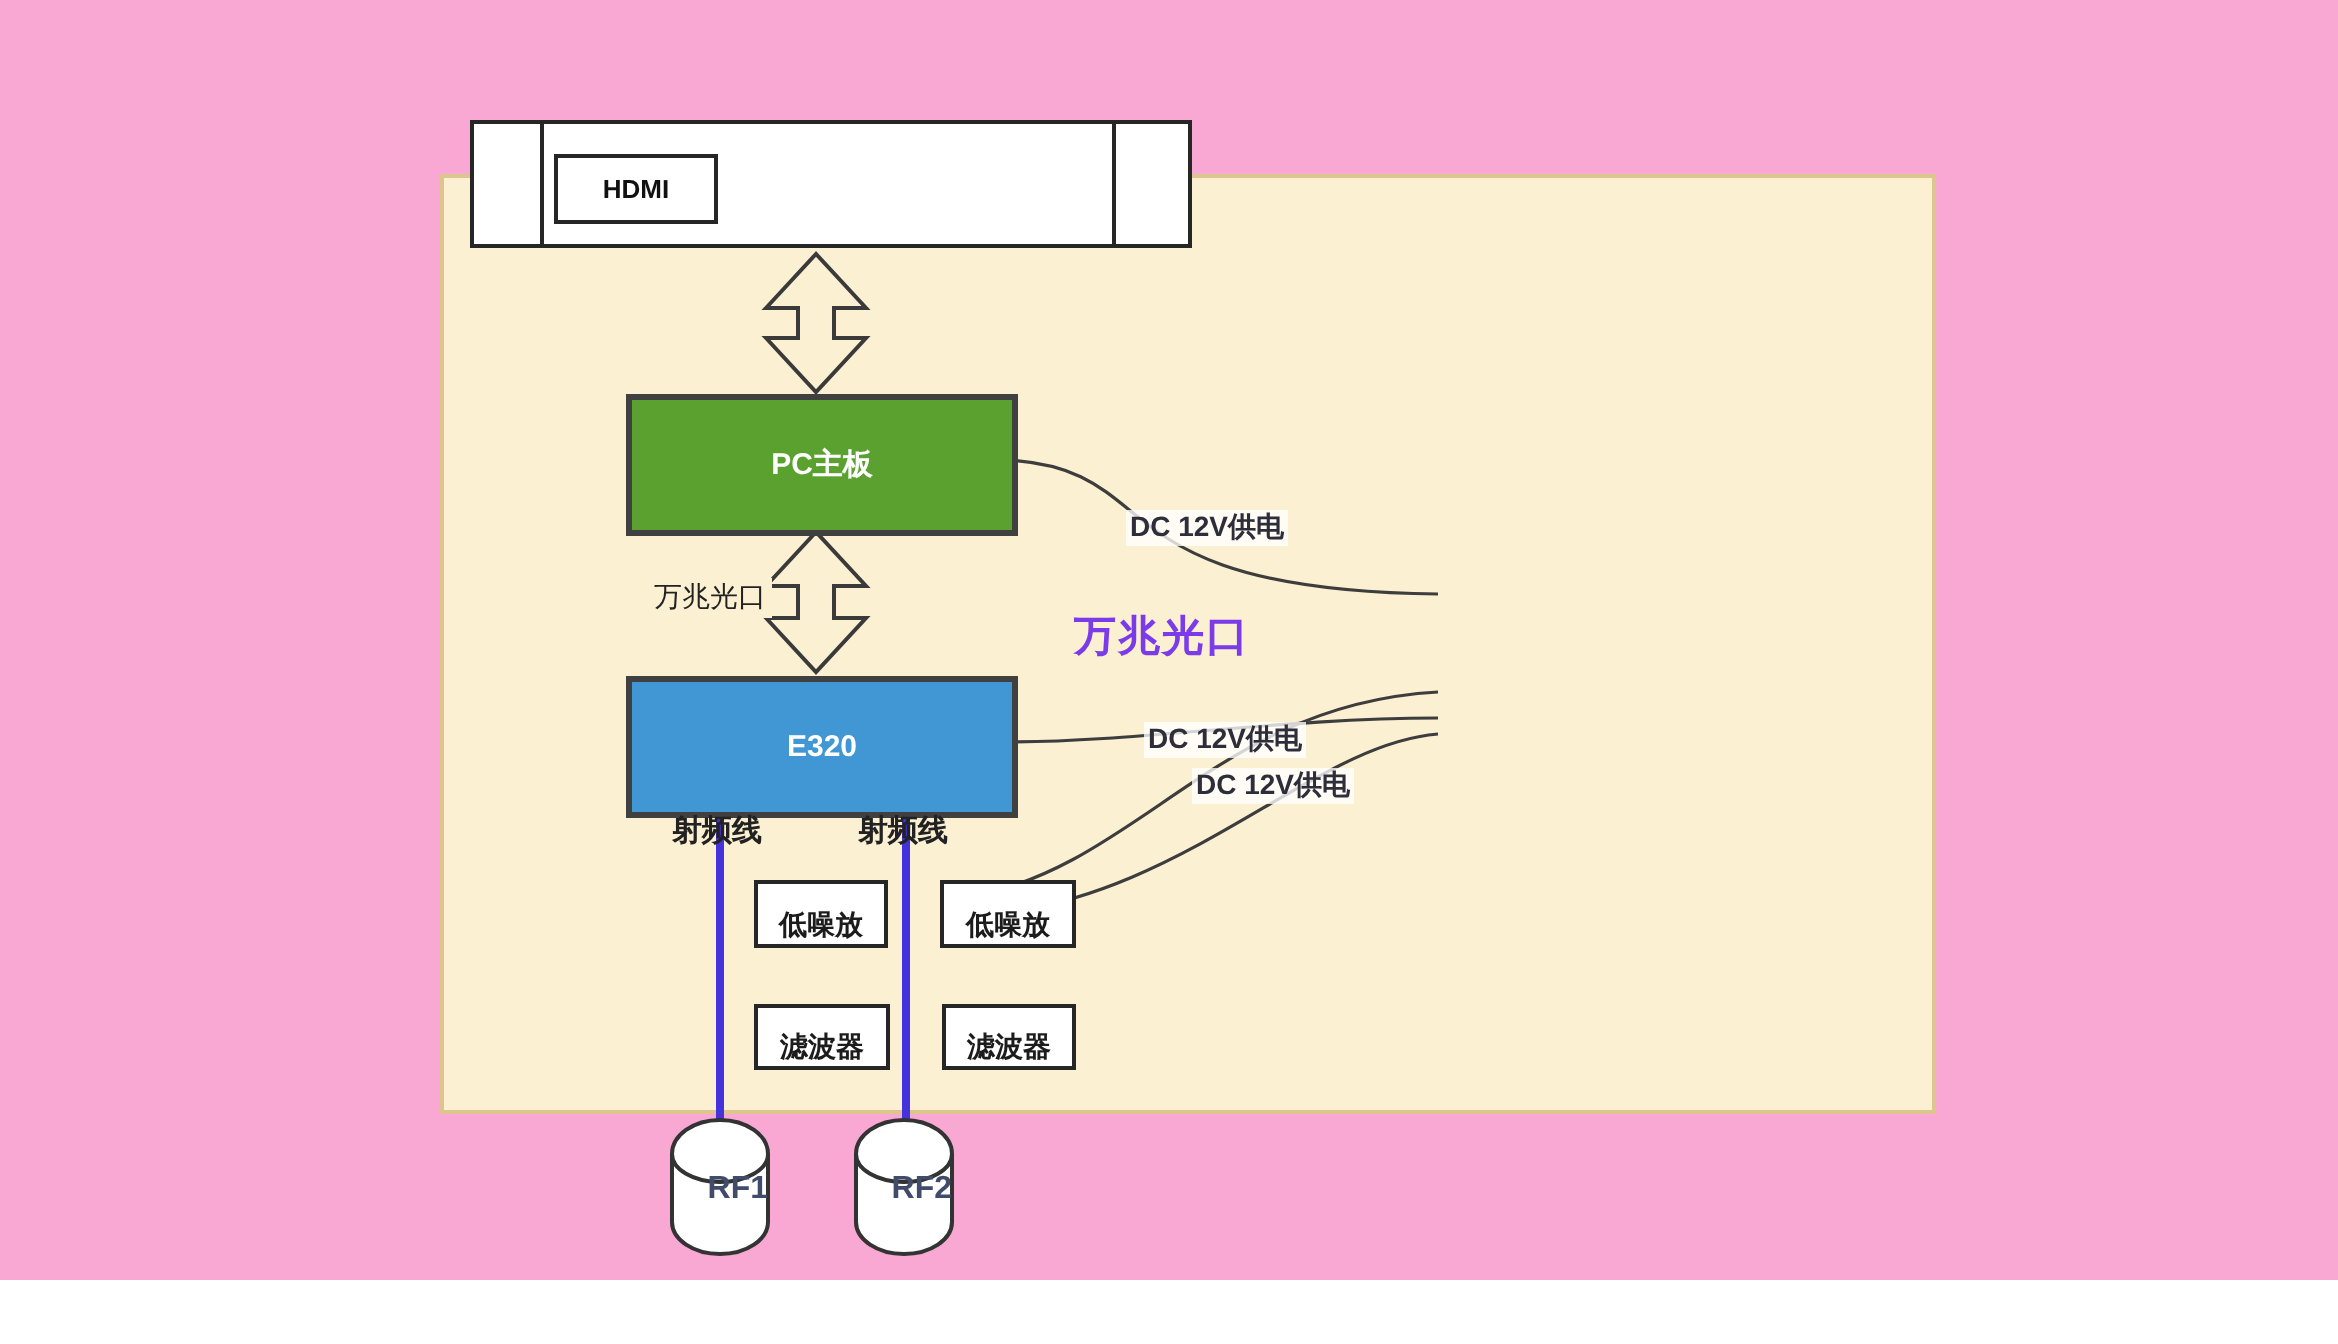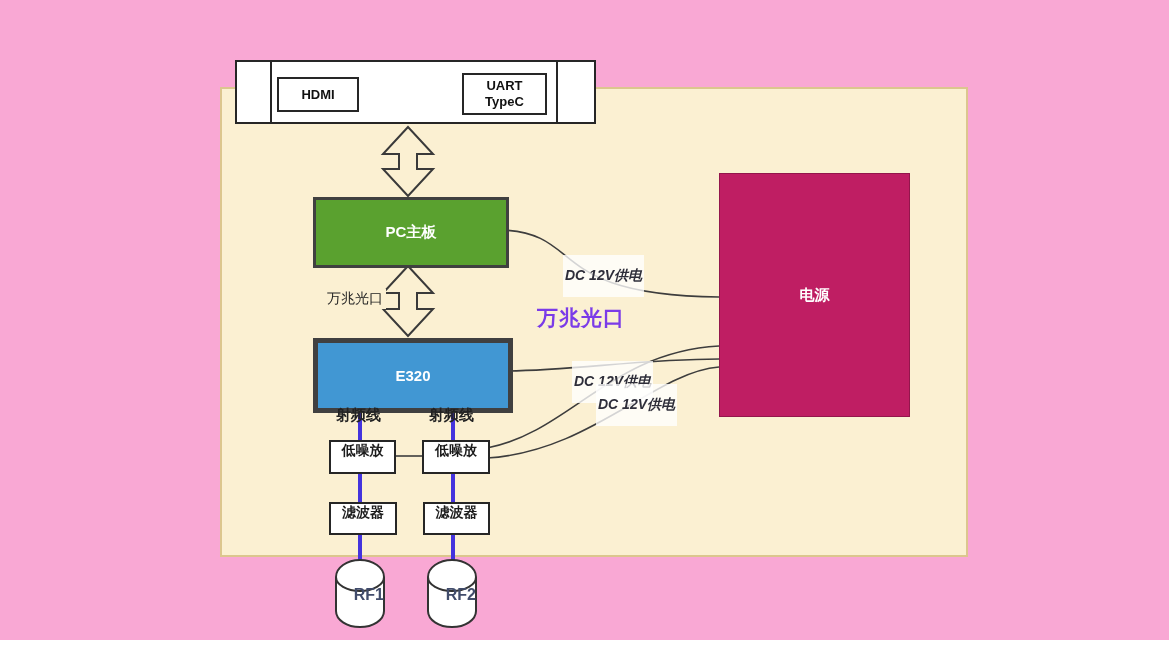--- a/index.html
+++ b/index.html
@@ -22,41 +22,41 @@
     background:#fff;border:2px solid #262626;color:#111;
     display:flex;align-items:center;justify-content:center;
     font-size:13px;font-weight:700;line-height:1.2;text-align:center;
     white-space:pre-line;
   }
   .block{
     display:flex;align-items:center;justify-content:center;
     color:#fff;font-size:15px;font-weight:700;
   }
   .pc-board{left:313px;top:197px;width:190px;height:65px;background:#5AA12F;border:3px solid #404040;}
-  .e320{left:313px;top:338px;width:190px;height:65px;background:#4197D3;border:5px solid #404040;}
+  .e320{left:313px;top:338px;width:190px;height:65px;background:#4197D3;border:3px solid #404040;}
   .power{left:719px;top:173px;width:189px;height:242px;background:#BF1E63;border:1px solid #93164C;}
   .small-box{
     background:#fff;border:2px solid #262626;color:#1c1c1c;
-    display:flex;align-items:flex-start;justify-content:center;
-    font-size:14px;font-weight:700;
+    display:flex;align-items:flex-end;justify-content:center;
+    font-size:14px;font-weight:700;margin-left:48px;
   }
   .lna-left{left:329px;top:440px;width:63px;height:30px;}
   .lna-right{left:422px;top:440px;width:64px;height:30px;}
   .filter-left{left:329px;top:502px;width:64px;height:29px;}
   .filter-right{left:423px;top:502px;width:63px;height:29px;}
   .optical-label{
     left:324px;top:289px;background:#FBF0D2;color:#222;
     font-size:14px;font-weight:400;padding:1px 3px;
   }
   .chassis-title{
     left:537px;top:304px;color:#7B3BE8;font-size:21px;font-weight:700;letter-spacing:1px;
   }
   .dc-label{
     color:#2E2E3A;font-size:14px;font-weight:700;
-    background:rgba(255,255,255,0.78);padding:12px 2px;white-space:nowrap;font-style:italic;
+    background:rgba(255,255,255,0.78);padding:0 2px;white-space:nowrap;
   }
   .dc-1{left:563px;top:255px;}
   .dc-2{left:572px;top:361px;}
   .dc-3{left:596px;top:384px;}
   .rf-cable-label{color:#222;font-size:15px;font-weight:700;}
   .rfc-left{left:336px;top:406px;}
   .rfc-right{left:429px;top:406px;}
   .rf-name{
     width:48px;text-align:right;color:#414C6B;font-size:16px;font-weight:700;
   }
@@ -97,33 +97,26 @@
       <path d="M408,266 L383,293 L399,293 L399,309 L383,309 L408,336 L433,309 L417,309 L417,293 L433,293 Z"></path>
     </g>
   </svg>
 
   <div class="abs ports-bar"></div>
   <div class="abs bar-divider" style="left:270px;"></div>
   <div class="abs bar-divider" style="left:556px;"></div>
   <div class="abs port-box" style="left:277px;top:77px;width:78px;height:31px;">
     <span>HDMI</span>
   </div>
-  <div class="abs port-box" style="left:462px;top:73px;width:81px;height:38px;">
-    <span>UART
-TypeC</span>
-  </div>
 
   <div class="abs block pc-board">
     <span>PC主板</span>
   </div>
   <div class="abs block e320">
     <span>E320</span>
-  </div>
-  <div class="abs block power">
-    <span>电源</span>
   </div>
 
   <div class="abs small-box lna-left">
     <span>低噪放</span>
   </div>
   <div class="abs small-box lna-right">
     <span>低噪放</span>
   </div>
   <div class="abs small-box filter-left">
     <span>滤波器</span>

